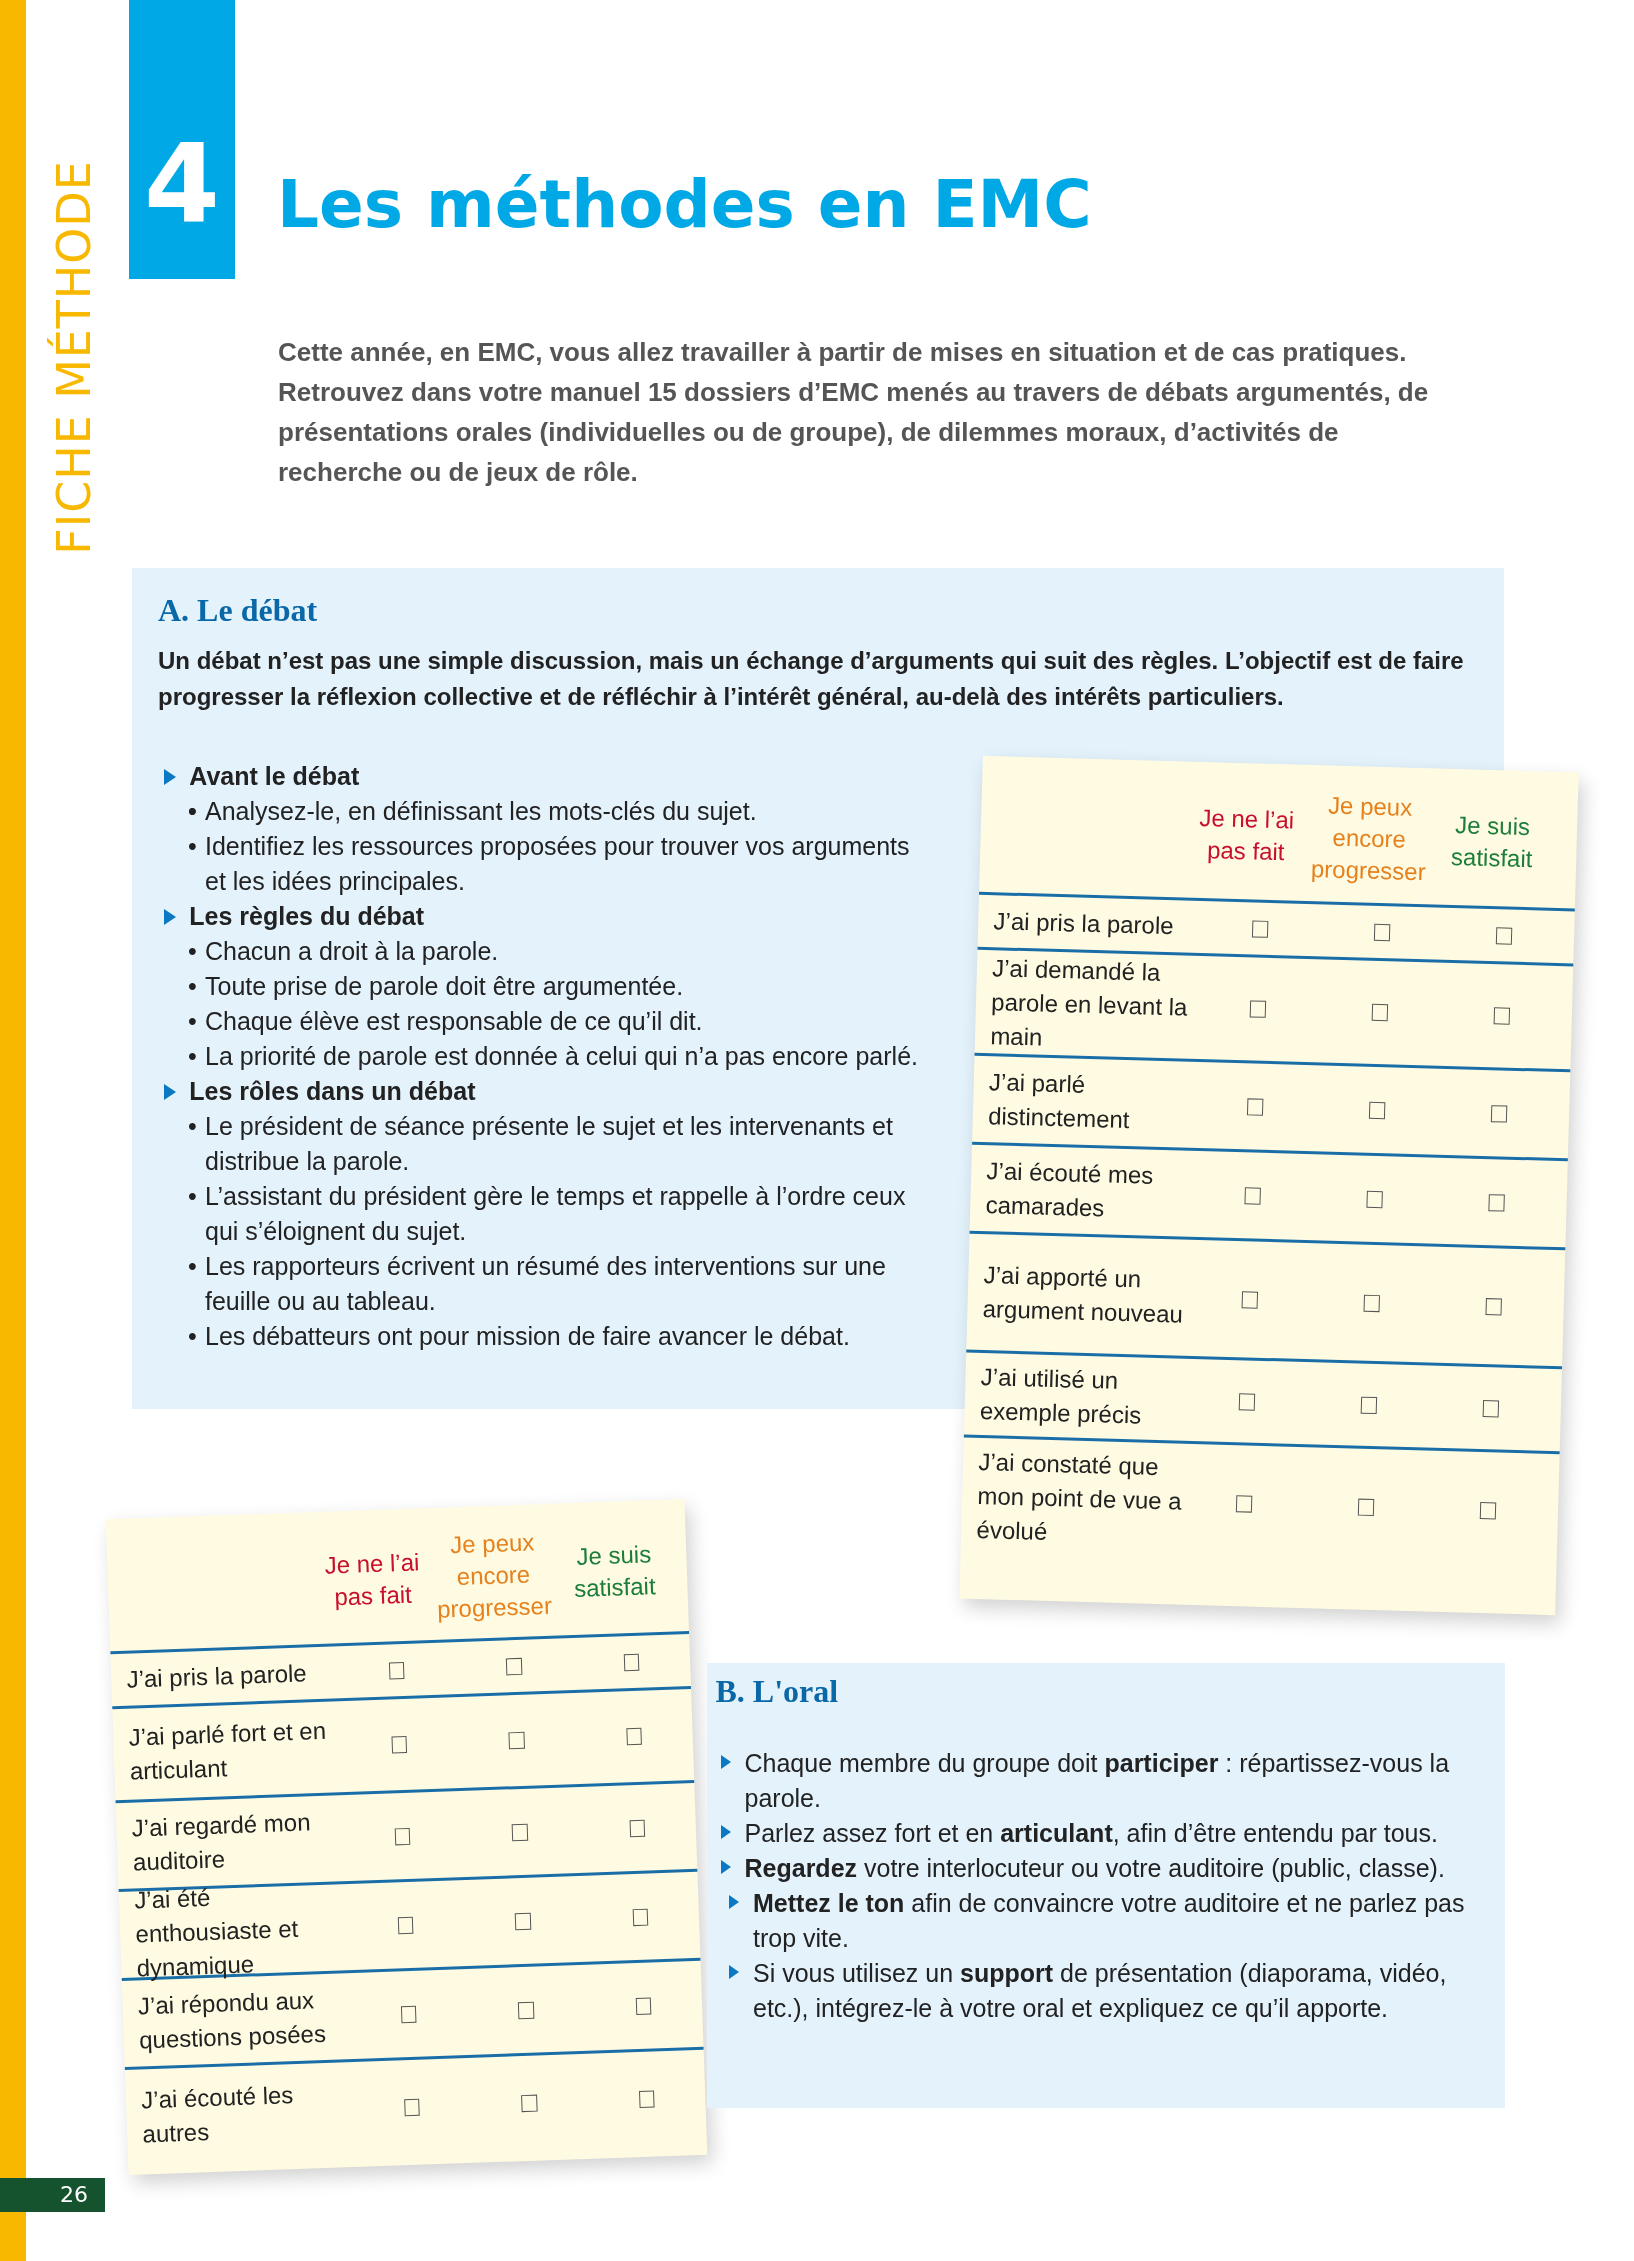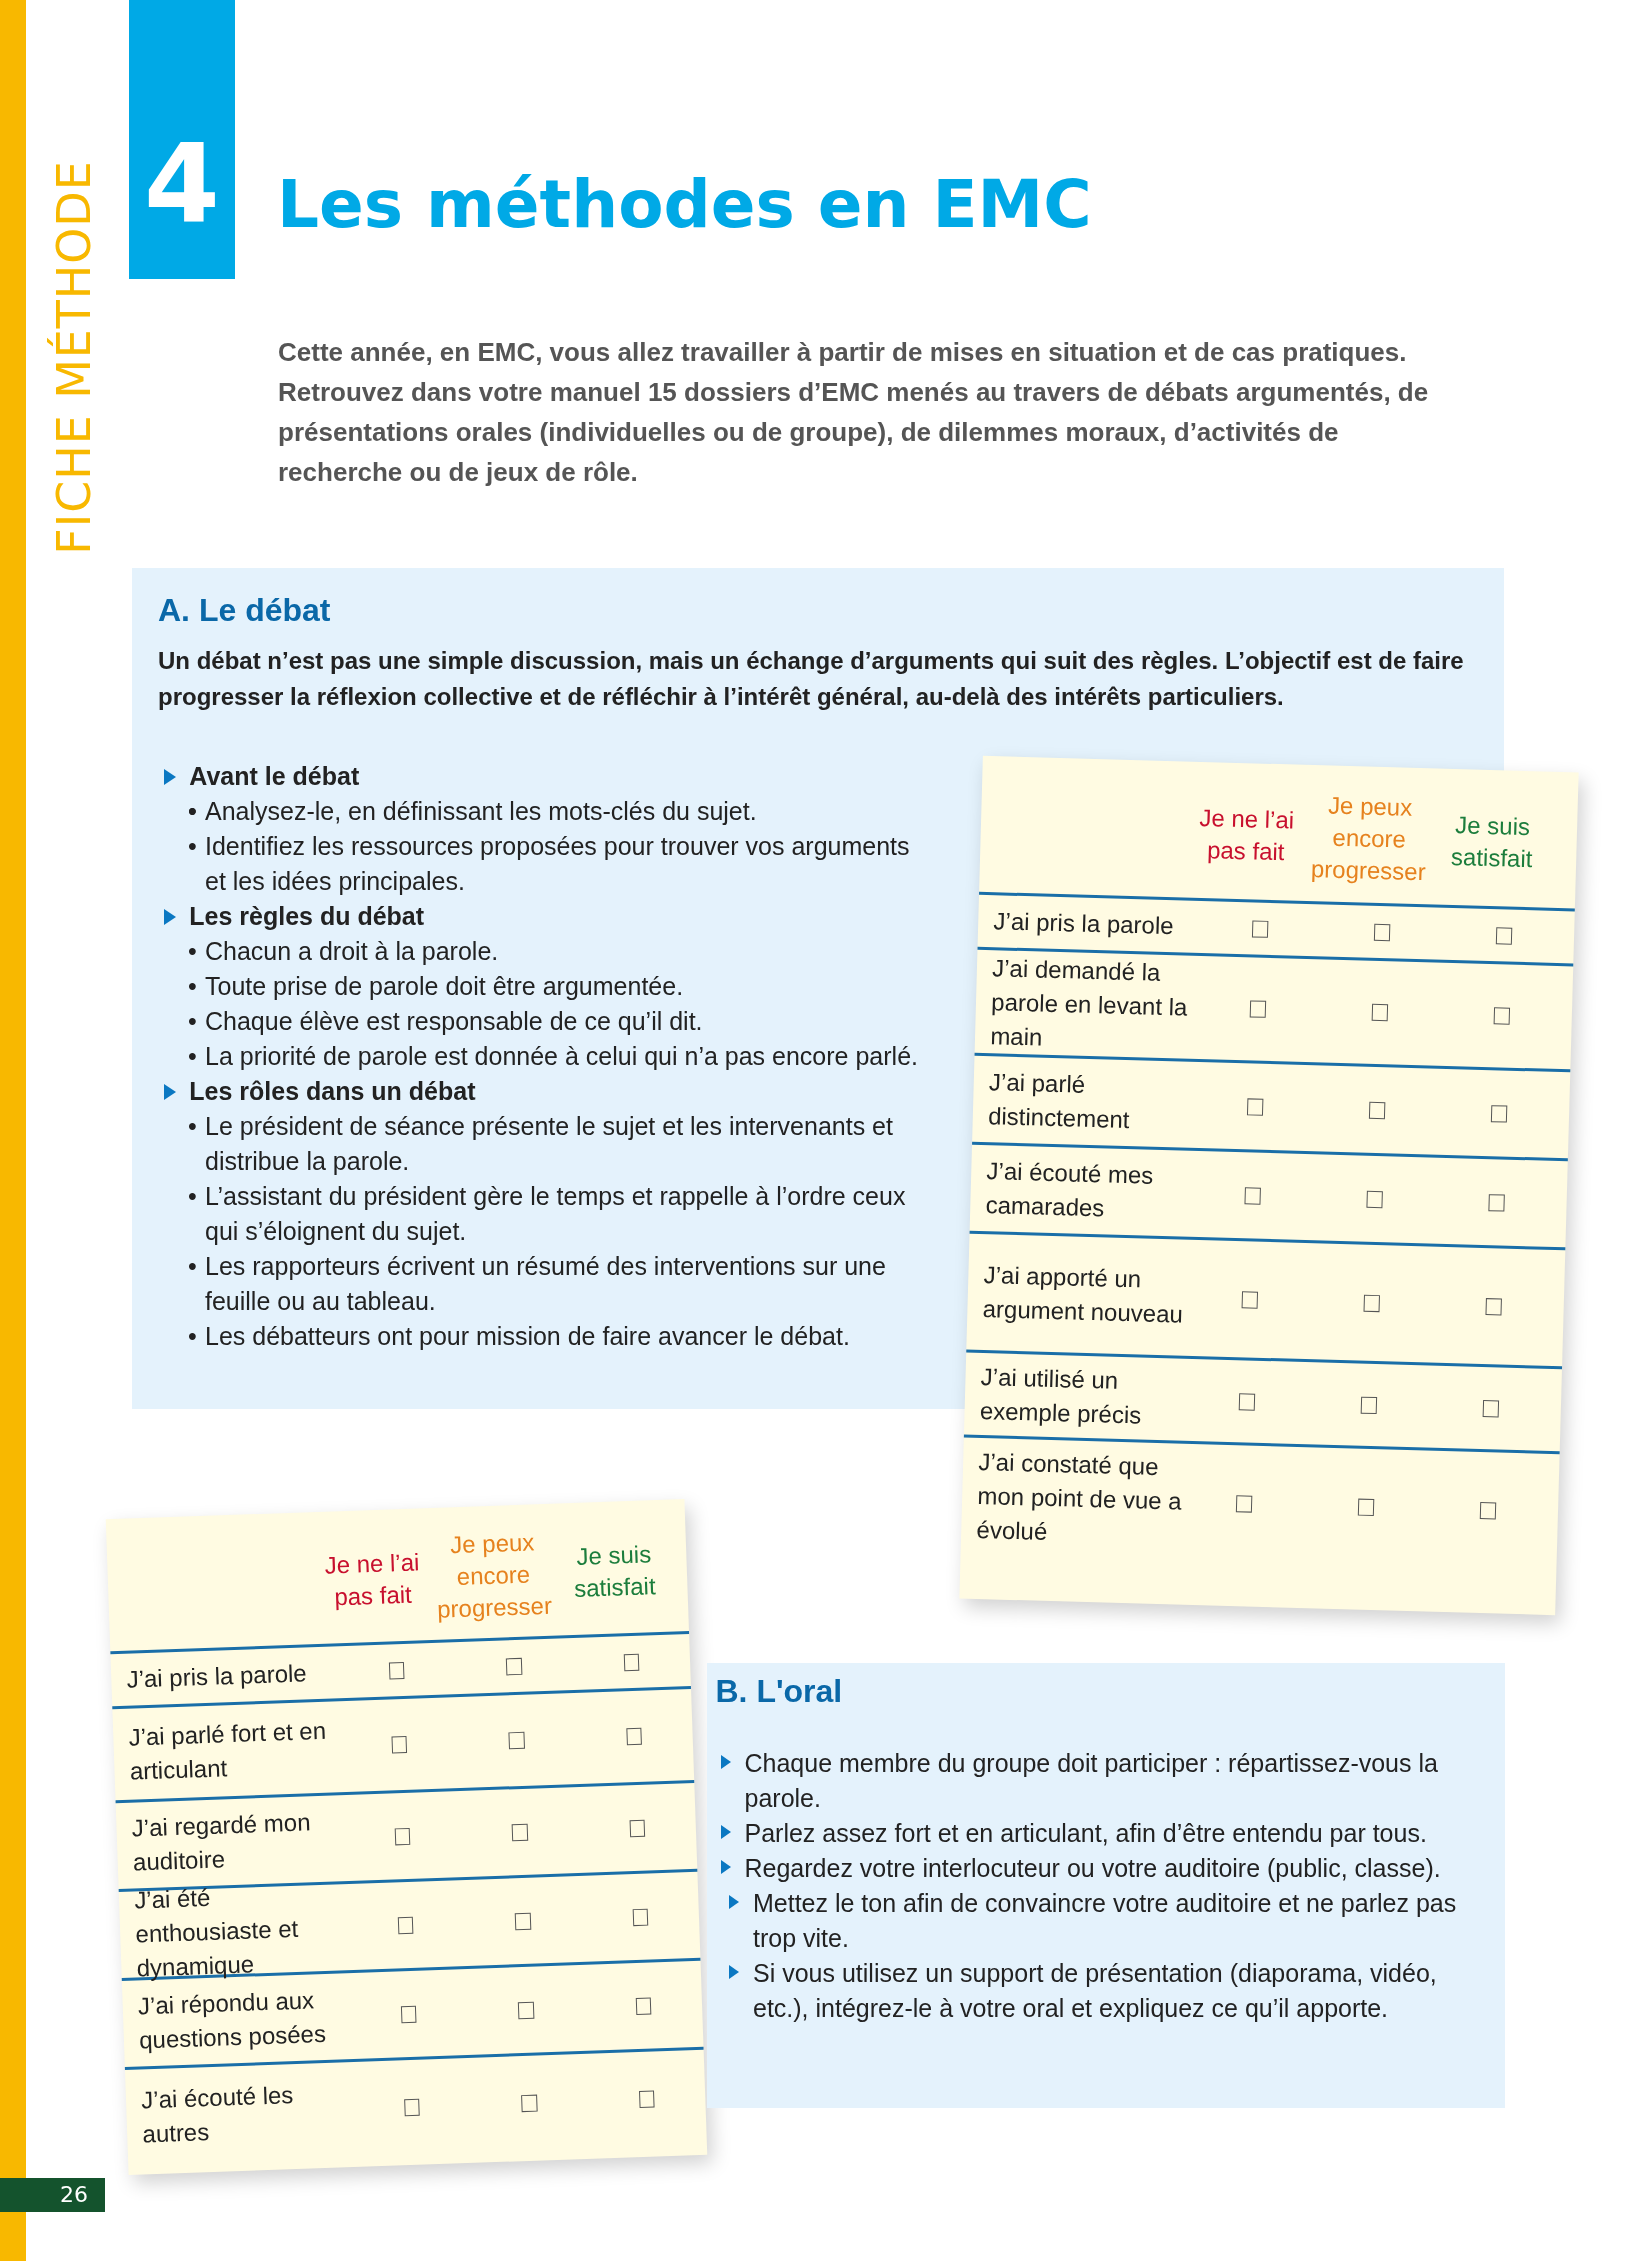--- a/index.html
+++ b/index.html
@@ -24,21 +24,21 @@
   }
   .intro {
     position: absolute; left: 278px; top: 332px; width: 1192px;
     font-size: 26px; line-height: 40px; font-weight: bold; color: #555555;
   }
 
   .box-a {
     position: absolute; left: 132px; top: 568px; width: 1372px; height: 841px;
     background: #e4f2fc;
   }
-  .sec-title { color: #0a68a8; font-size: 32px; font-weight: bold; font-family: Liberation Sans, sans-serif; }
+  .sec-title { color: #0a68a8; font-size: 32px; font-weight: bold; font-family: Liberation Serif, serif; }
   .box-a .sec-title { position: absolute; left: 26px; top: 24px; }
   .lead {
     position: absolute; left: 26px; top: 75px; width: 1328px;
     font-size: 24px; line-height: 36px; font-weight: bold; color: #222;
   }
   .a-list { position: absolute; left: 30px; top: 156px; width: 851px; font-size: 25px; line-height: 35px; color: #222; margin-top: 35px; }
   .a-head { display: flex; align-items: center; font-weight: bold; }
   .tri { display: inline-block; width: 0; height: 0; border-top: 8.5px solid transparent; border-bottom: 8.5px solid transparent; border-left: 12px solid #0a78c2; margin-right: 13.6px; }
   .a-head .tri { margin-left: 1.7px; }
   .bullet { position: relative; padding-left: 43px; }
@@ -77,21 +77,21 @@
   .box-b {
     position: absolute; left: 707px; top: 1663px; width: 798px; height: 445px;
     background: #e4f2fc;
   }
   .box-b .sec-title { position: absolute; left: 8.5px; top: 10px; }
   .b-list { position: absolute; left: 12px; top: 83px; width: 775px; font-size: 25px; line-height: 35px; color: #222; }
   .b-item { position: relative; padding-left: 25.5px; }
   .b-item .tri { position: absolute; left: 1.7px; top: 9.4px; border-top-width: 7.7px; border-bottom-width: 7.7px; border-left-width: 10.2px; }
   .b-item.ind { padding-left: 34px; }
   .b-item.ind .tri { left: 10.2px; }
-  b { font-weight: normal; }
+  b { font-weight: bold; }
 
   .page-num {
     position: absolute; left: 0; top: 2178px; width: 105px; height: 34px; background: #14532d;
     color: #fff; font-size: 22px; line-height: 34px; text-align: right; padding-right: 17px;
     font-family: "DejaVu Sans", sans-serif;
   }
 </style>
 </head>
 <body>
 

